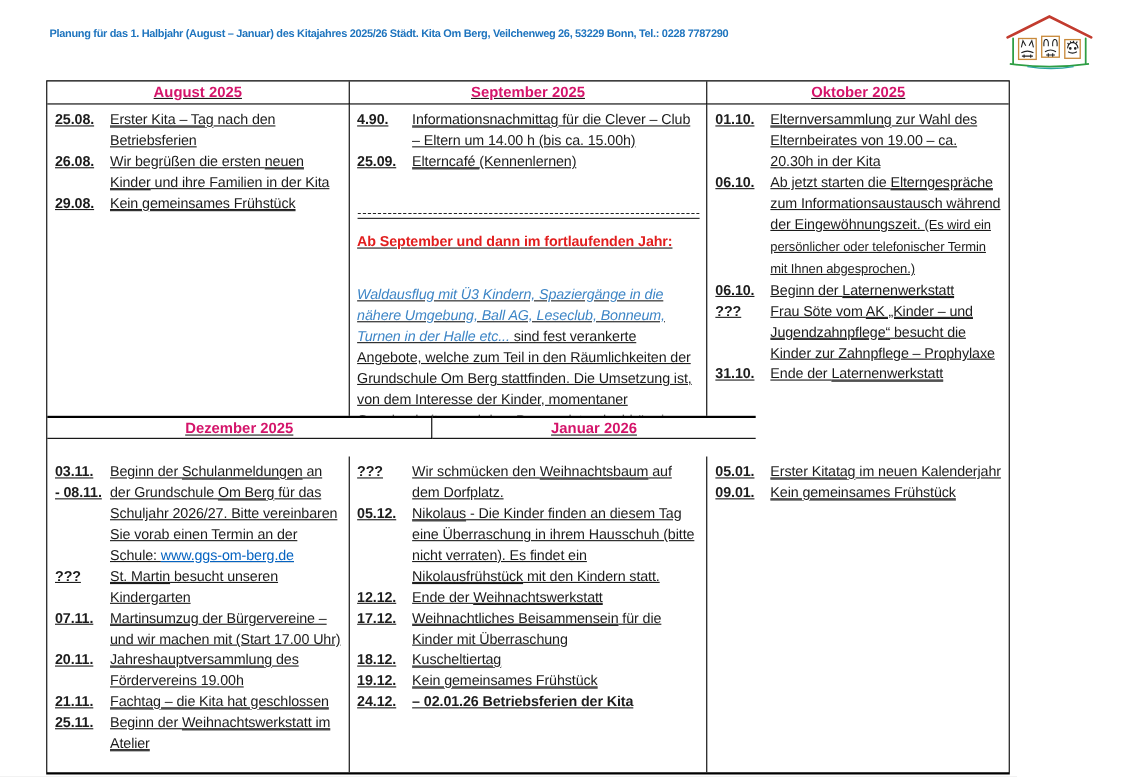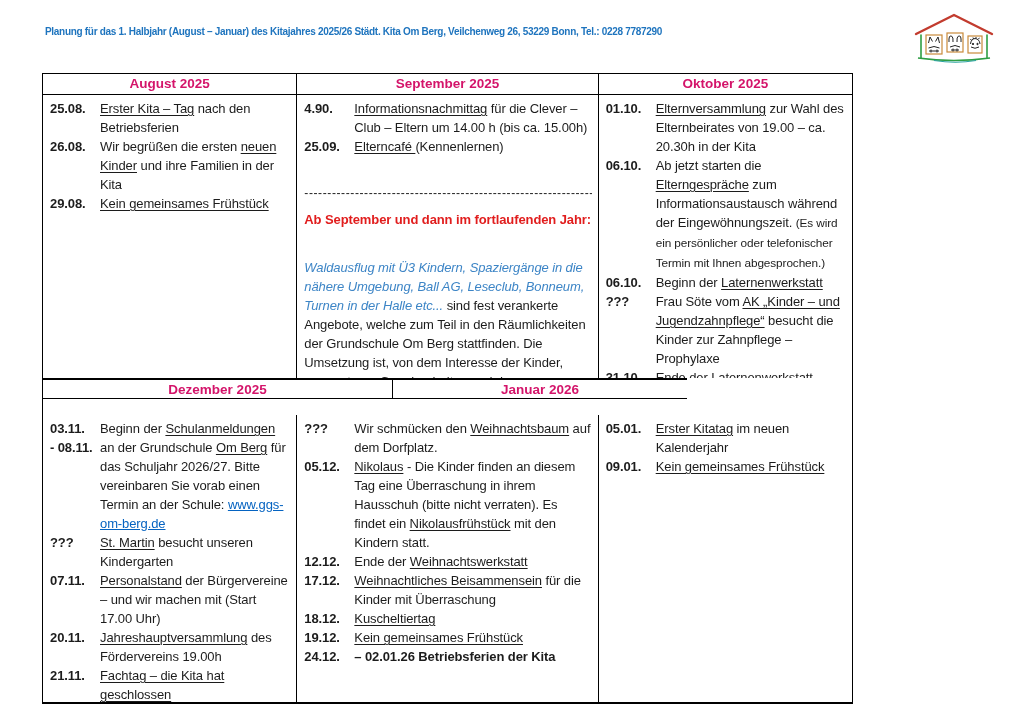--- a/index.html
+++ b/index.html
@@ -10,22 +10,22 @@
     overflow:hidden; margin:0 auto;
   }
   .doc-title {
     position:absolute; left:45px; top:26px; width:800px;
     font-size:10px; font-weight:bold; letter-spacing:-0.3px;
     color:var(--title-blue,#1e74be); white-space:nowrap;
   }
   .logo { position:absolute; top:8px; right:20px; width:100px; height:58px; }
 
   .cal {
-    position:absolute; left:42px; top:73px; width:811px;
-    border:1px solid #000; border-bottom-width:2px; background:#fff;
+    position:absolute; left:42px; top:73px; width:876px;
+    border:1px solid #000; border-bottom-width:2px; background:#fff;text-decoration:underline;
   }
   .trow { display:flex; }
   .cell { border-right:1px solid #000; }
   .trow .cell:last-child { border-right:none; }
   .c1 { width:295px; } .c2 { width:350px; } .c3 { width:294px; }
   .hcell {
     height:21px; line-height:20px; text-align:center;
     font-weight:bold; font-size:13.5px;
     color:var(--header-pink,#d4146a);
     border-bottom:1px solid #000;
@@ -166,21 +166,21 @@
             <div class="edate">03.11.
 - 08.11.</div>
             <div class="etext"><span>Beginn der </span><span class="u">Schulanmeldungen</span><span> an der Grundschule </span><span class="u">Om Berg</span><span> für das Schuljahr 2026/27. Bitte vereinbaren Sie vorab einen Termin an der Schule:  </span><span class="lnk">www.ggs-om-berg.de</span></div>
           </div>
           <div class="entry">
             <div class="edate">???</div>
             <div class="etext"><span class="u">St. Martin</span><span> besucht unseren Kindergarten</span></div>
           </div>
           <div class="entry">
             <div class="edate">07.11.</div>
-            <div class="etext"><span class="u">Personalstand</span><span> der Bürgervereine – und wir machen mit (Start 17.00 Uhr)</span></div>
+            <div class="etext"><span class="u">Martinsumzug</span><span> der Bürgervereine – und wir machen mit (Start 17.00 Uhr)</span></div>
           </div>
           <div class="entry">
             <div class="edate">20.11.</div>
             <div class="etext"><span class="u">Jahreshauptversammlung</span><span> des Fördervereins 19.00h</span></div>
           </div>
           <div class="entry">
             <div class="edate">21.11.</div>
             <div class="etext"><span class="u">Fachtag – die Kita hat geschlossen</span></div>
           </div>
           <div class="entry">

